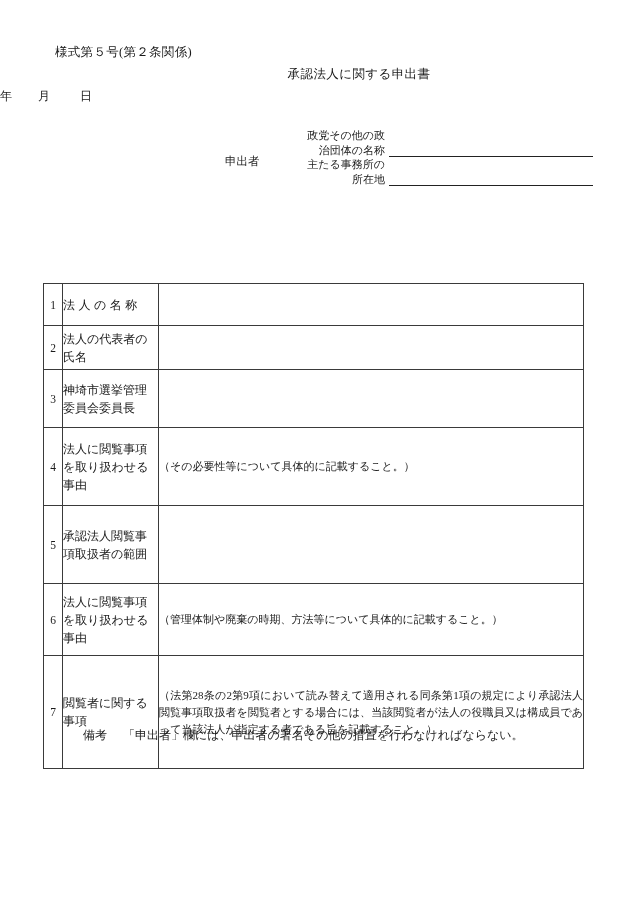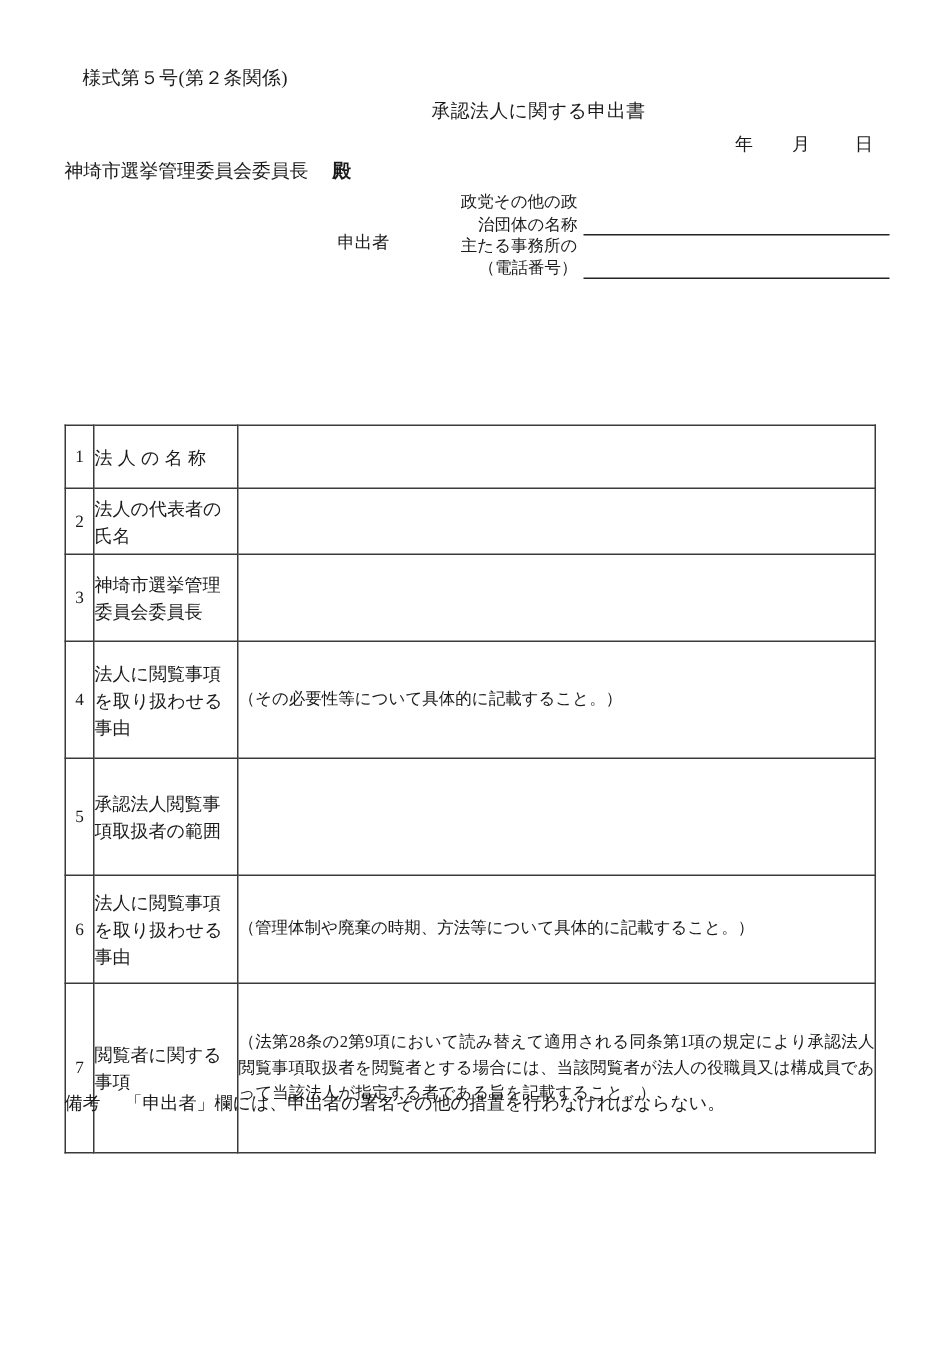--- a/index.html
+++ b/index.html
@@ -41,21 +41,20 @@
     font-size: 12.5px;
     letter-spacing: 0.4px;
     padding-left: 44px;
   }
   .date-line {
     position: absolute;
     left: 0;
     top: 88px;
     width: 630px;
     font-size: 12px;
-    text-align: right;
     padding-right: 48px;
     box-sizing: border-box;
   }
   .date-line span { display: inline-block; }
   .date-y { margin-right: 26px; }
   .date-m { margin-right: 30px; }
 
   .addressee {
     position: absolute;
     left: 43px;
@@ -168,62 +167,59 @@
   }
 
   
   .remark {
     position: absolute;
     left: 43px;
     top: 727px;
     font-size: 12px;
     white-space: nowrap;
   }
-  .remark .rm-label { margin-right: 16px; }
+  .remark .rm-label { margin-right: 16px; margin-left: 40px; }
 </style>
 </head>
 <body>
 
 <div class="page">
 
   <div class="form-code">様式第５号(第２条関係)</div>
 
   <div class="doc-title">承認法人に関する申出書</div>
 
   <div class="date-line">
     <span class="date-y">年</span><span class="date-m">月</span><span class="date-d">日</span>
   </div>
 
-  <div class="addressee">
-    <span>神埼市選挙管理委員会委員長</span><span class="hon">殿</span>
-  </div>
 
   <div class="applicant">
     <div class="applicant-label">申出者</div>
     <div class="applicant-fields">
 
       <div class="af-row">
         <div class="af-label">政党その他の政</div>
         <div class="af-rule blank"></div>
       </div>
       <div class="af-row">
         <div class="af-label">治団体の名称</div>
         <div class="af-rule"></div>
       </div>
 
 
       <div class="af-row">
         <div class="af-label">主たる事務所の</div>
         <div class="af-rule blank"></div>
       </div>
-
-      <div class="af-row">
-        <div class="af-label indent">（電話番号）</div>
+      <div class="af-row">
+        <div class="af-label">所在地</div>
         <div class="af-rule"></div>
       </div>
+
 
     </div>
   </div>
 
 
   <table class="form-table">
     <colgroup>
       <col class="col-num">
       <col class="col-label">
       <col class="col-content">

